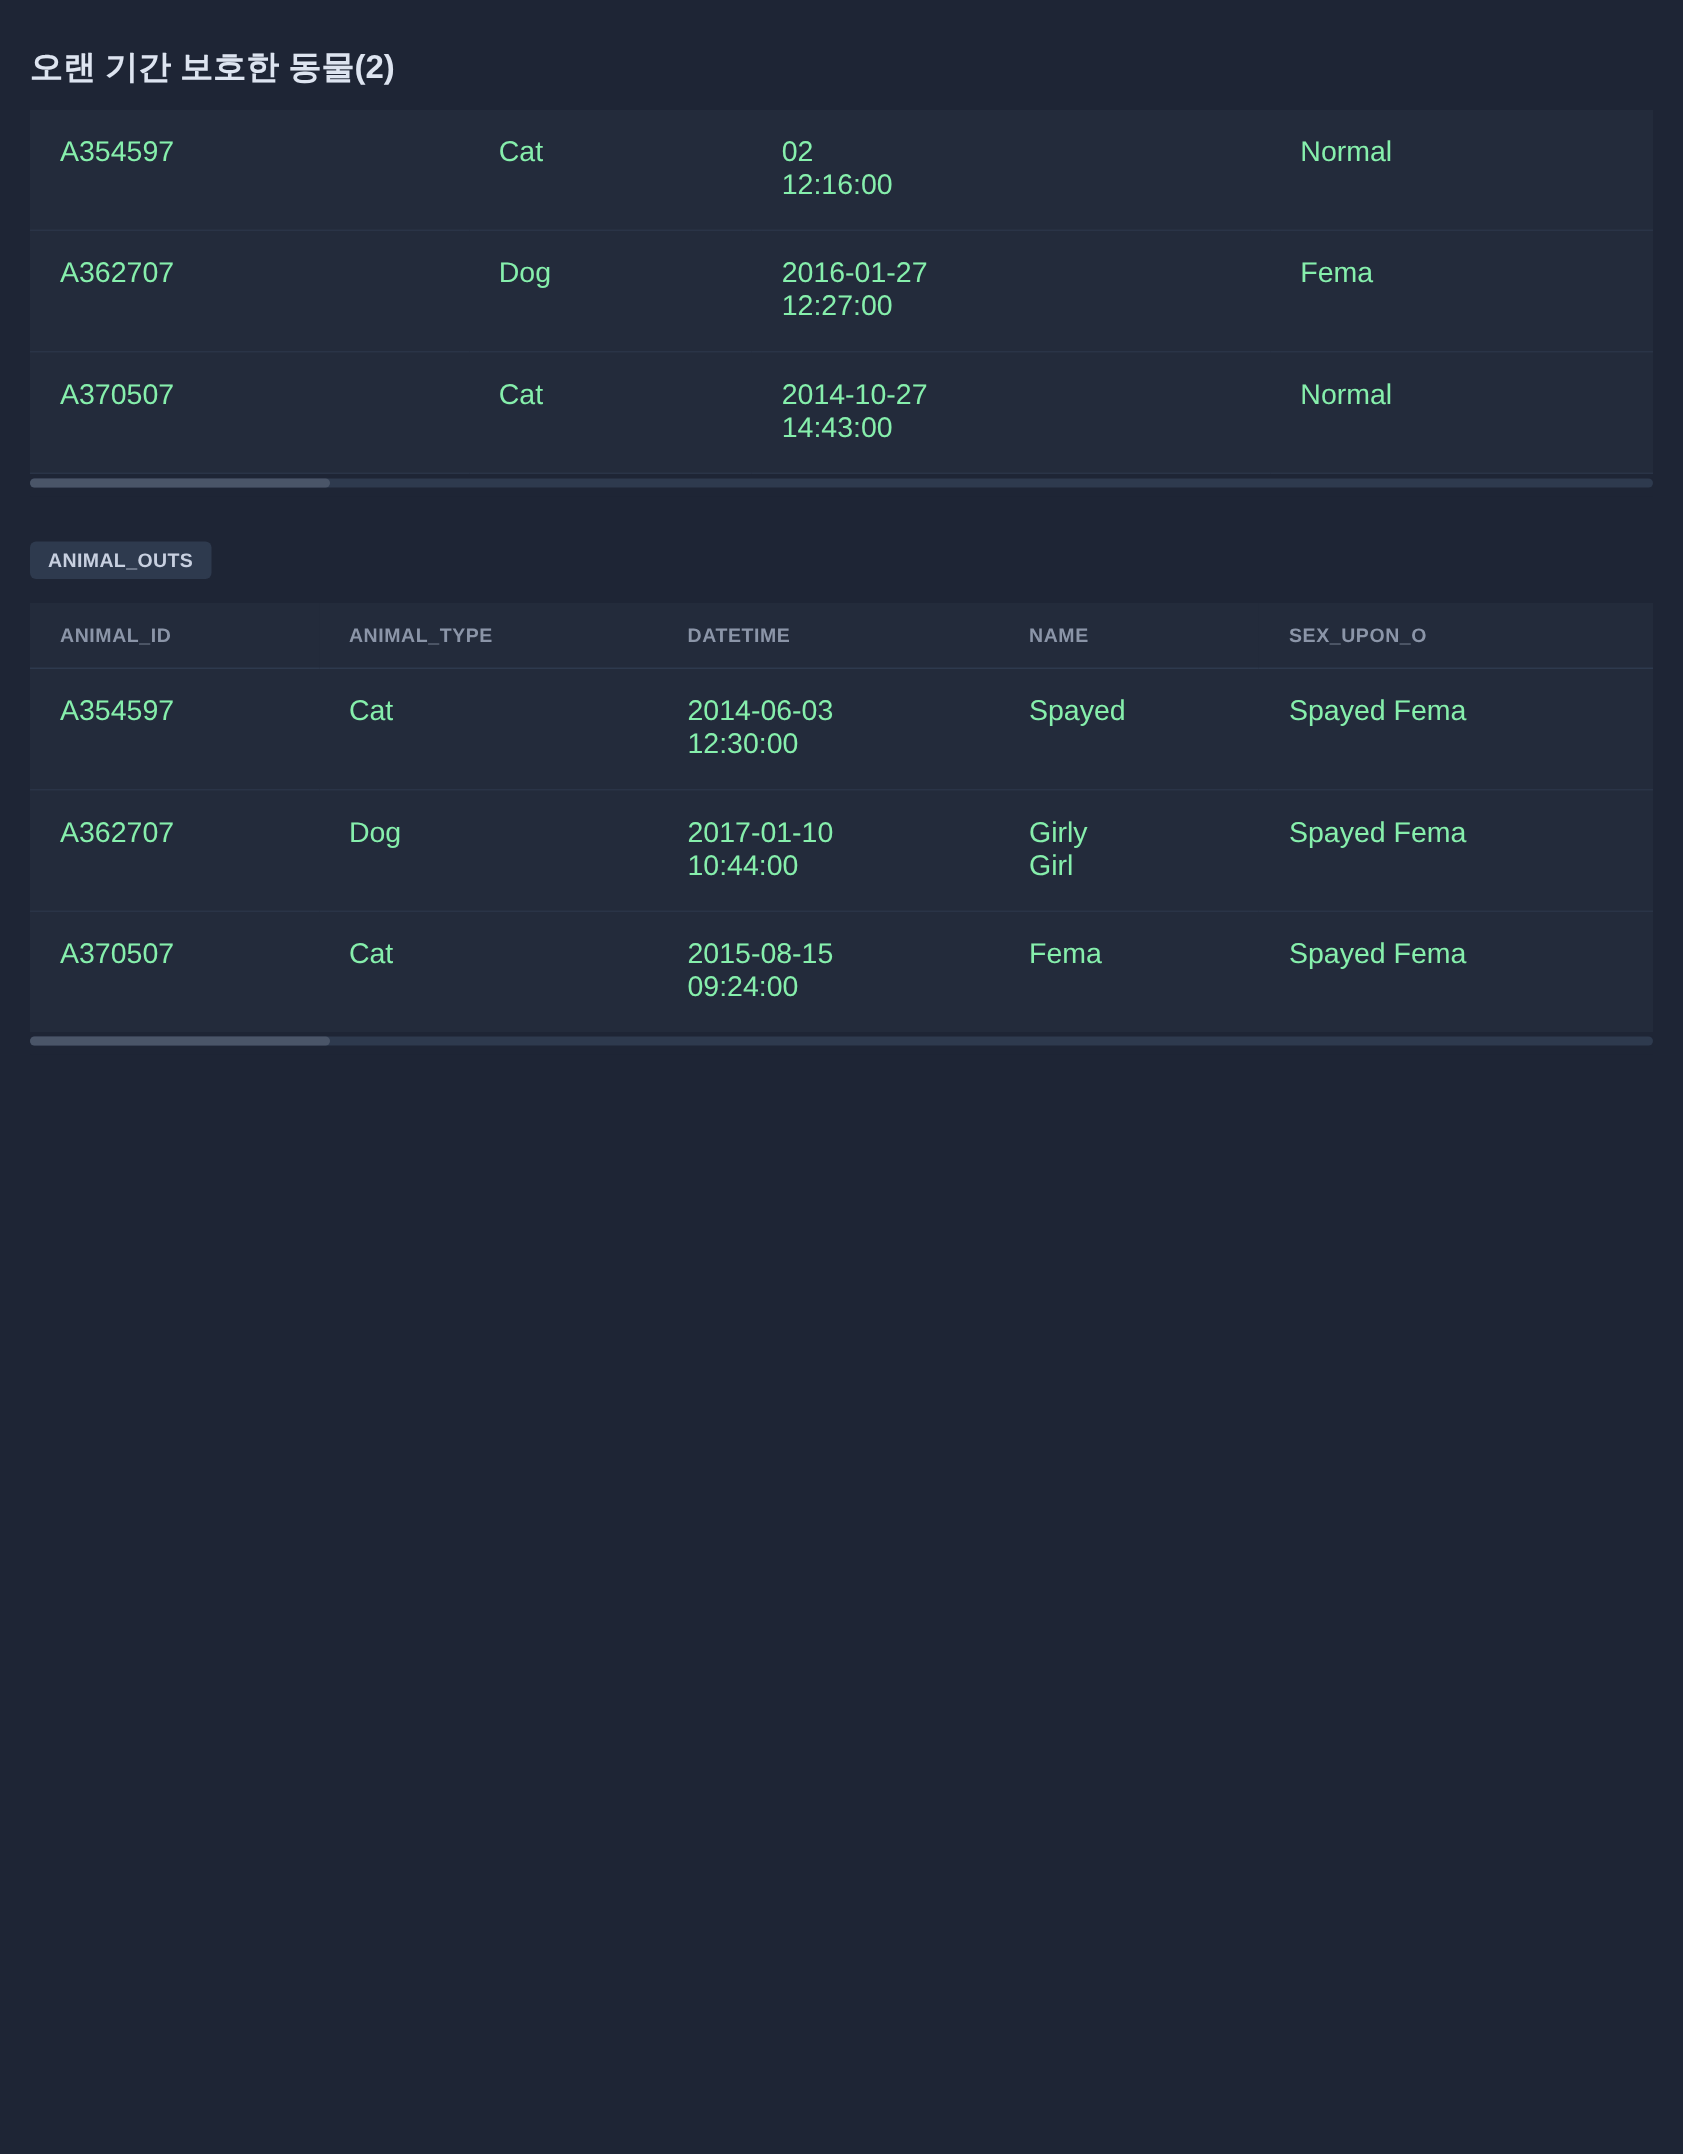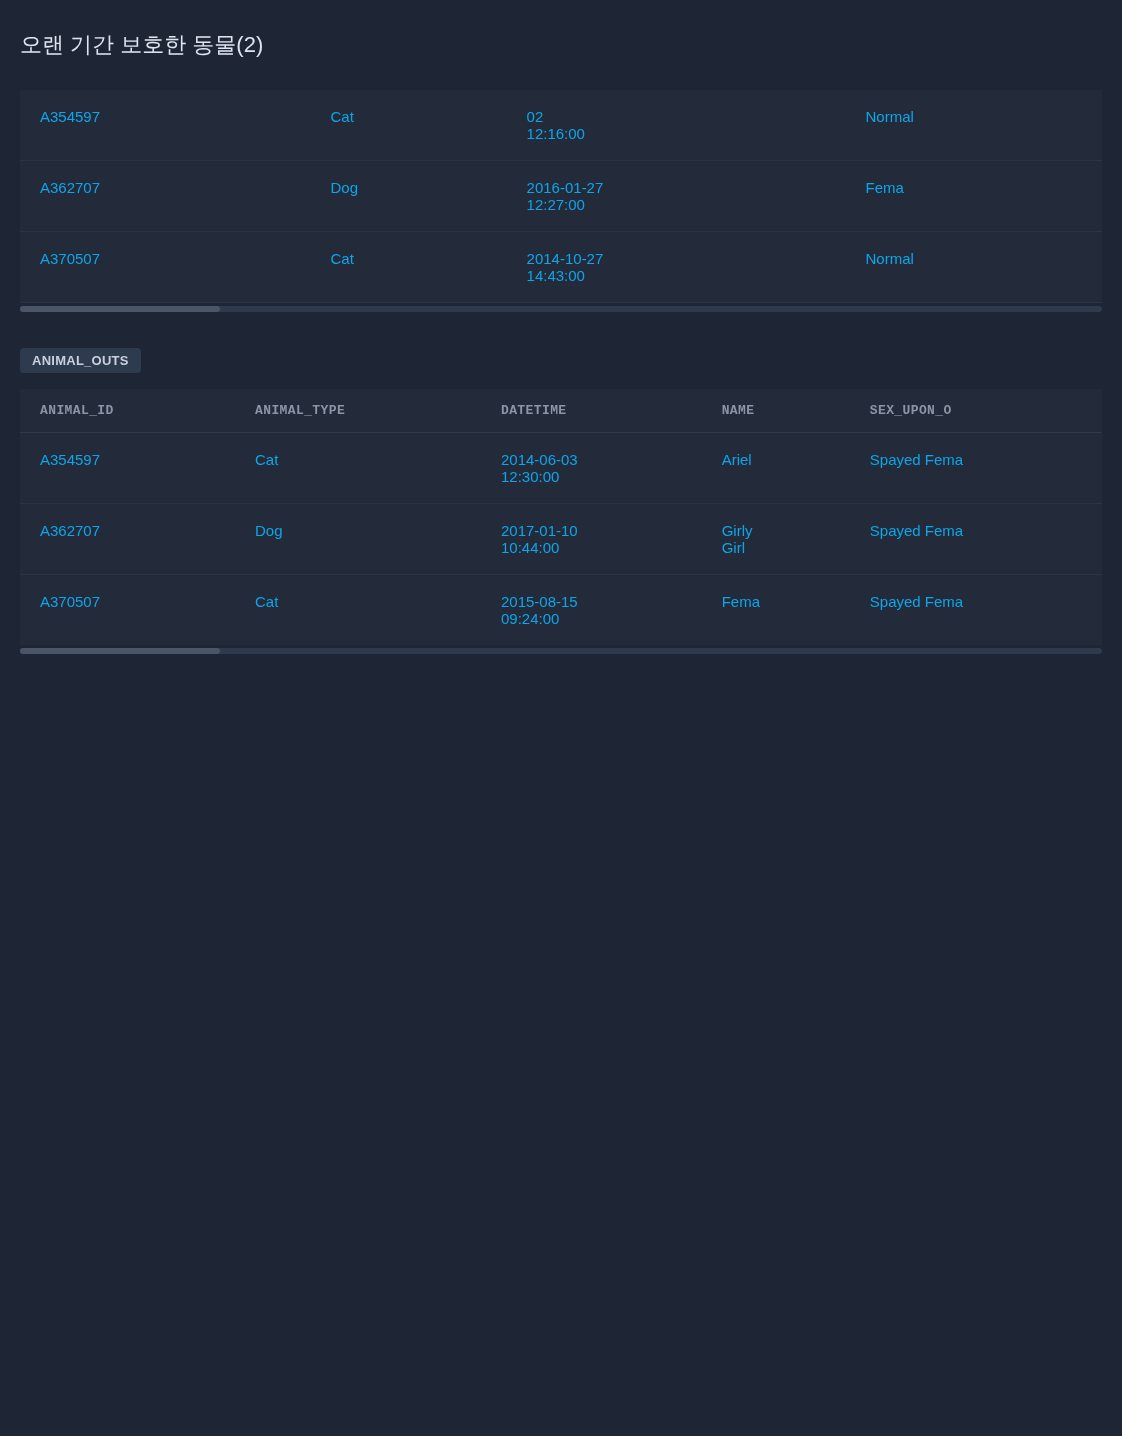--- a/index.html
+++ b/index.html
@@ -16,23 +16,23 @@
       width: 1122px;
       min-height: 1436px;
     }
 
     .page-container {
       padding: 20px 20px 40px 20px;
     }
 
     .section-title {
       font-size: 22px;
-      font-weight: normal;
+      font-weight: bold;
       color: #dde4f0;
-      margin-bottom: 30px;
+      margin-bottom: 13px;
       padding-top: 10px;
     }
 
     .table-wrapper {
       overflow-x: auto;
       margin-bottom: 10px;
     }
 
     table {
       width: 100%;
@@ -45,36 +45,35 @@
     }
 
     thead th {
       text-align: left;
       padding: 14px 20px;
       color: #8b95a8;
       font-weight: 600;
       font-size: 13px;
       letter-spacing: 0.03em;
       border-bottom: 1px solid #2e3a4e;
-      font-family: Liberation Mono, monospace;
     }
 
     tbody tr {
       border-bottom: 1px solid #2a3447;
     }
 
     tbody tr:last-child {
       border-bottom: none;
     }
 
     tbody td {
       padding: 18px 20px;
-      color: #0ea5e9;
+      color: #86efac;
       vertical-align: top;
-      font-size: 15px;
+      font-size: 19px;
     }
 
     .top-table-partial {
       background-color: #232b3b;
       border: none;
     }
 
     .top-table-partial td {
       border-bottom: 1px solid #2a3447;
     }
@@ -168,21 +167,21 @@
           <th>DATETIME</th>
           <th>NAME</th>
           <th>SEX_UPON_O</th>
         </tr>
       </thead>
       <tbody id="animal-outs-body">
       <tr>
       <td>A354597</td>
       <td>Cat</td>
       <td>2014-06-03<br>12:30:00</td>
-      <td>Ariel</td>
+      <td>Spayed</td>
       <td>Spayed Fema</td>
     </tr>
           <tr>
       <td>A362707</td>
       <td>Dog</td>
       <td>2017-01-10<br>10:44:00</td>
       <td>Girly<br>Girl</td>
       <td>Spayed Fema</td>
     </tr>
           <tr>

